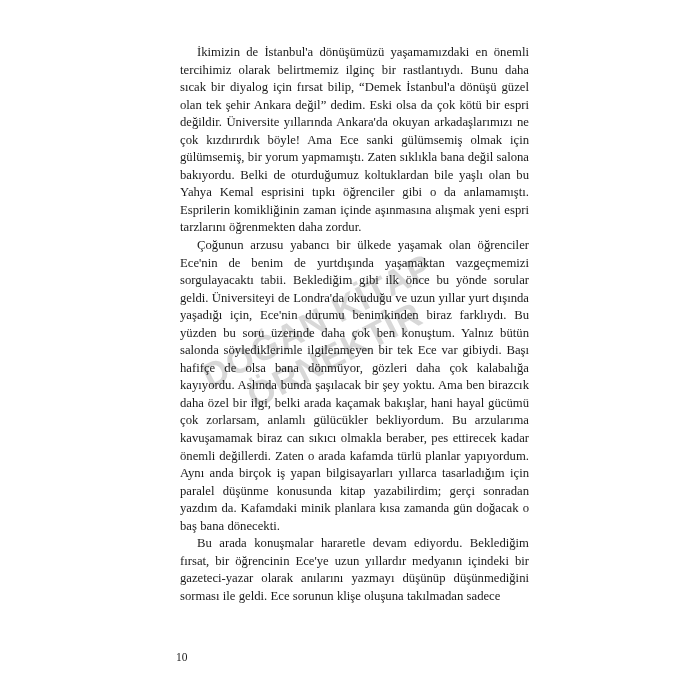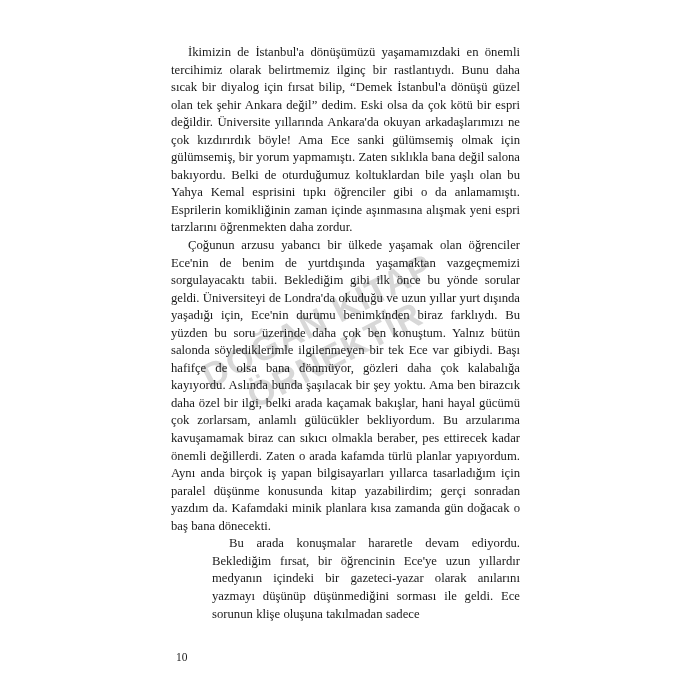--- a/index.html
+++ b/index.html
@@ -48,40 +48,39 @@
     letter-spacing: 1px;
     white-space: nowrap;
     line-height: 1.02;
   }
   .watermark-line-1 { font-size: 35px; }
   .watermark-line-2 { font-size: 35px; }
 
   
   .textblock {
     position: absolute;
-    left: 171px;
+    left: 180px;
     top: 44px;
     width: 349px;
     z-index: 2;
   }
 
   .para {
     margin: 0;
     text-align: justify;
     text-justify: inter-word;
     font-size: 12.7px;
     line-height: 17.55px;
     text-indent: 17px;
     hyphens: manual;
     -webkit-hyphens: manual;
     word-spacing: 0.1px;
   }
   .para.last-open {
     text-align-last: left;
-    margin-left: 41px;
   }
 
   
   .folio {
     position: absolute;
     left: 176px;
     top: 652px;
     font-size: 11.5px;
     line-height: 1;
     color: #1a1a1a;

